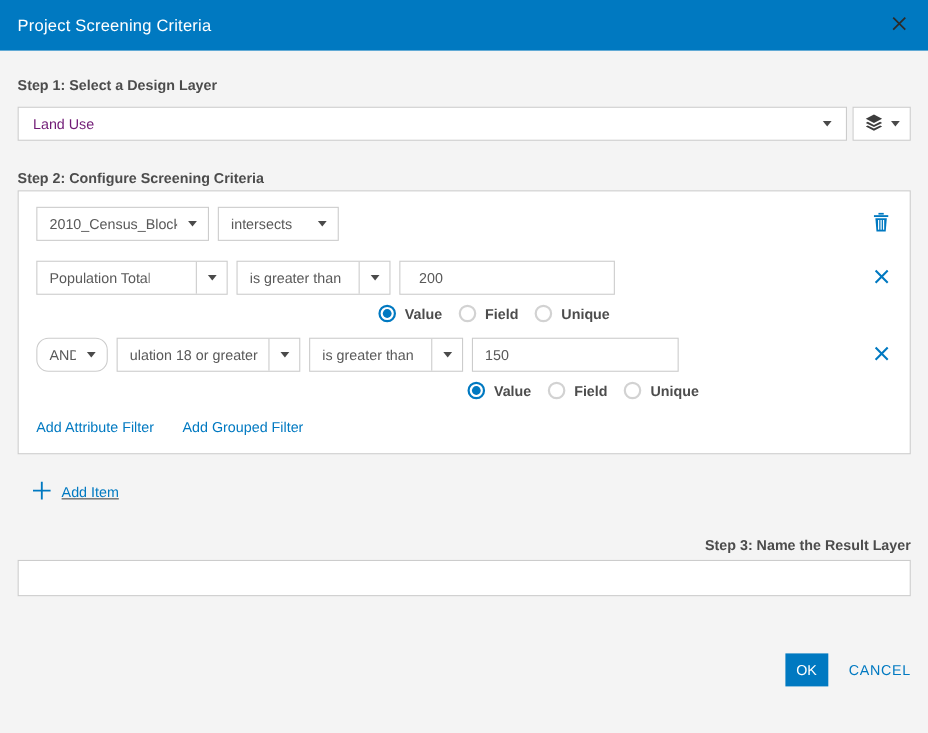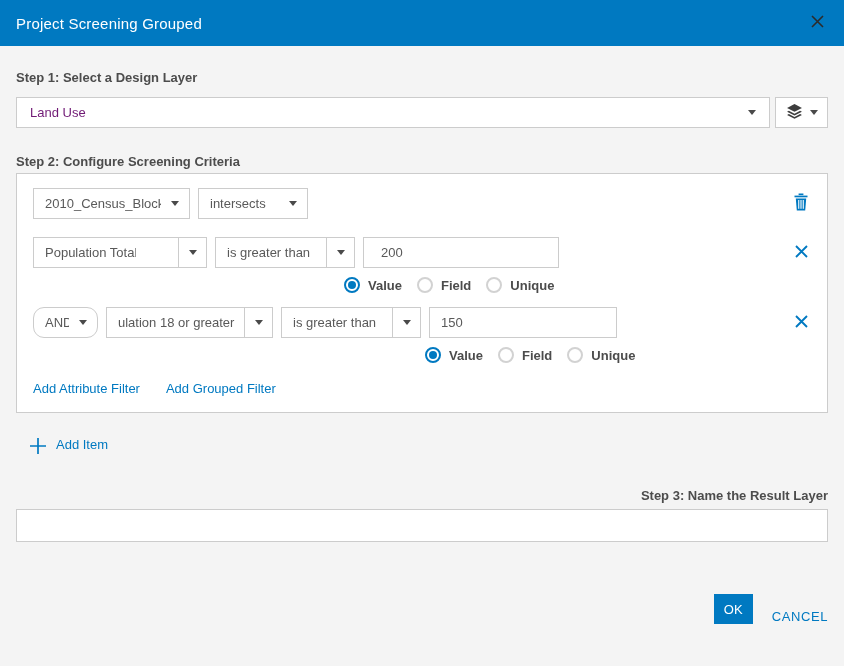--- a/index.html
+++ b/index.html
@@ -131,53 +131,53 @@
     content: "";
     position: absolute;
     left: 2px; top: 2px; right: 2px; bottom: 2px;
     border-radius: 50%;
     background: #0079c1;
   }
   .radio-label { font-weight: bold; color: #4c4c4c; }
   
   .links-row { margin-top: 17px; display: flex; gap: 26px; }
   .link { color: #0079c1; cursor: pointer; text-decoration: none; font-size: 13px; }
-  .add-item-row { margin-top: 24px; display: flex; align-items: flex-start; gap: 9px; padding-left: 13px; cursor: pointer; width: fit-content; }
+  .add-item-row { margin-top: 24px; display: flex; align-items: center; gap: 9px; padding-left: 13px; cursor: pointer; width: fit-content; text-decoration: underline; }
   
   .name-input {
     margin-top: 6px;
     width: 100%;
     height: 33px;
     border: 1px solid #cccccc;
     background: #fff;
     padding: 0 11px;
     font-family: "Liberation Sans", sans-serif;
     font-size: 13px;
     color: #595959;
   }
   
-  .footer { margin-top: 52px; display: flex; align-items: flex-end; justify-content: flex-end; gap: 19px; }
+  .footer { margin-top: 52px; display: flex; align-items: center; justify-content: flex-end; gap: 19px; }
   .ok-btn {
     min-width: 38px;
     height: 30px;
     padding: 0 10px;
     background: #0079c1;
     border: none;
     color: #ffffff;
     font-family: "Liberation Sans", sans-serif;
     font-size: 13px;
     cursor: pointer;
   }
   .cancel-link { color: #0079c1; font-size: 13px; letter-spacing: .6px; cursor: pointer; background: none; border: none; font-family: "Liberation Sans", sans-serif; }
 </style>
 </head>
 <body>
 
 <div class="dialog-header">
-  <span class="dialog-title">Project Screening Grouped</span>
+  <span class="dialog-title">Project Screening Criteria</span>
   <button class="close-btn">
     <span>
       <svg width="17" height="17" viewBox="0 0 17 17">
           <path d="M3 3 L14 14 M14 3 L3 14" stroke="#2b2b2b" stroke-width="1.6" fill="none"></path>
         </svg>
     </span>
   </button>
 </div>
 
 <div class="content">

